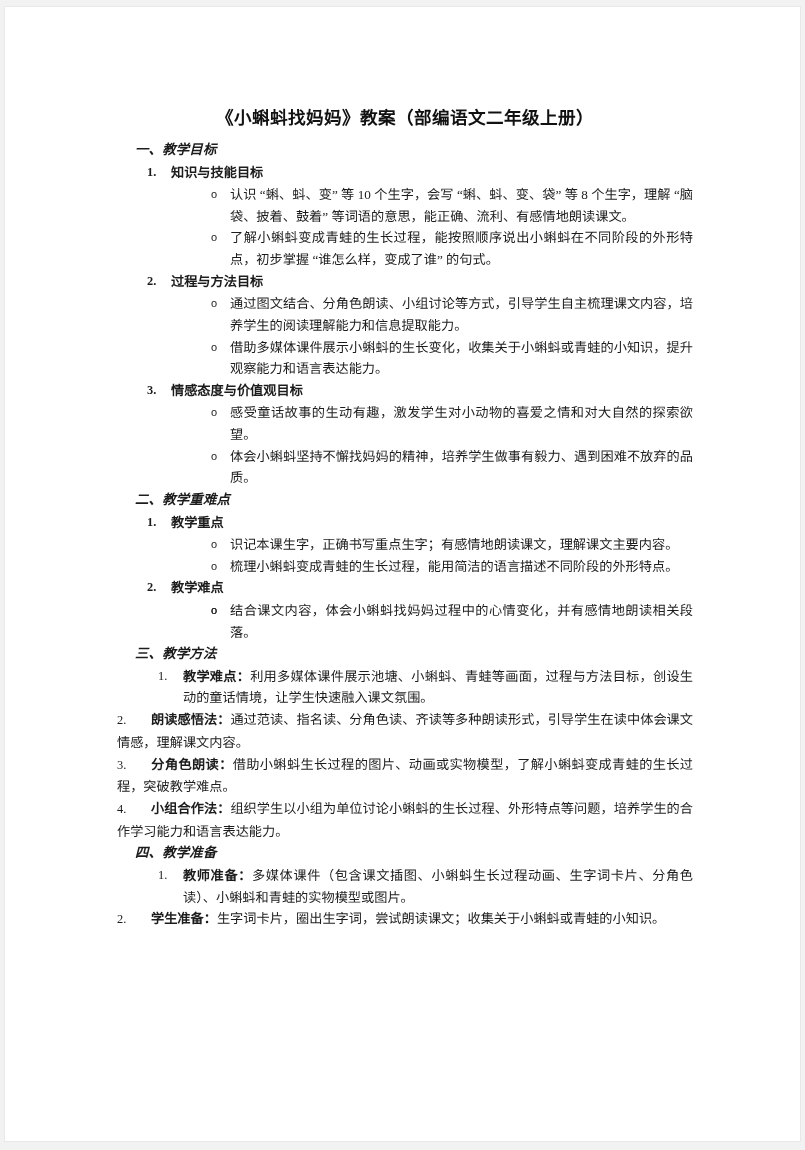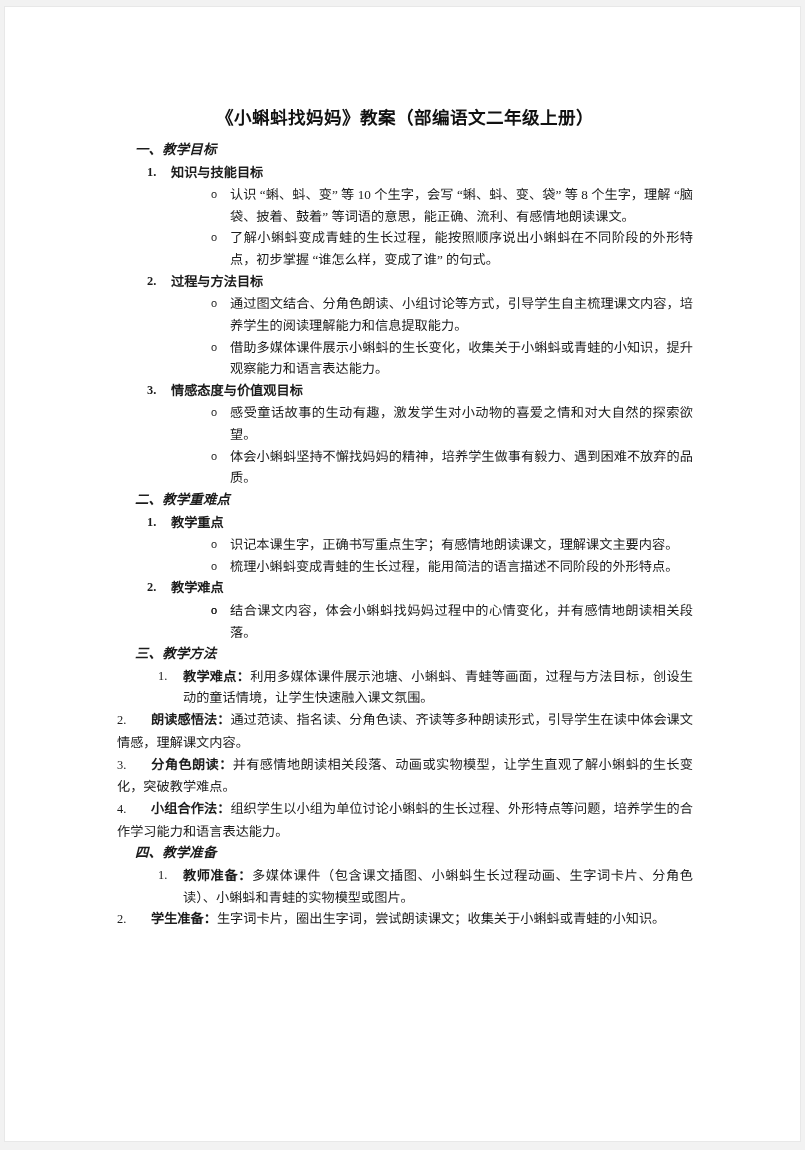--- a/index.html
+++ b/index.html
@@ -207,21 +207,21 @@
 
       <div class="mnum-in">
         <span class="num">1.</span><span class="bd">教学难点</span><span class="bd">：</span><span>利用多媒体课件展示池塘、小蝌蚪、青蛙等画面，过程与方法目标，创设生动的童话情境，让学生快速融入课文氛围。</span>
       </div>
 
       <div class="mnum-out">
         <span class="num">2.</span><span class="bd">朗读感悟法</span><span class="bd">：</span><span>通过范读、指名读、分角色读、齐读等多种朗读形式，引导学生在读中体会课文情感，理解课文内容。</span>
       </div>
 
       <div class="mnum-out">
-        <span class="num">3.</span><span class="bd">分角色朗读</span><span class="bd">：</span><span>并有感情地朗读相关段落、动画或实物模型，让学生直观了解小蝌蚪的生长变化，突破教学难点。</span>
+        <span class="num">3.</span><span class="bd">分角色朗读</span><span class="bd">：</span><span>借助小蝌蚪生长过程的图片、动画或实物模型，了解小蝌蚪变成青蛙的生长过程，突破教学难点。</span>
       </div>
 
       <div class="mnum-out">
         <span class="num">4.</span><span class="bd">小组合作法</span><span class="bd">：</span><span>组织学生以小组为单位讨论小蝌蚪的生长过程、外形特点等问题，培养学生的合作学习能力和语言表达能力。</span>
       </div>
 
       <div class="h1line">四、教学准备</div>
 
       <div class="mnum-in">
         <span class="num">1.</span><span class="bd">教师准备</span><span class="bd">：</span><span>多媒体课件（包含课文插图、小蝌蚪生长过程动画、生字词卡片、分角色读）、小蝌蚪和青蛙的实物模型或图片。</span>

